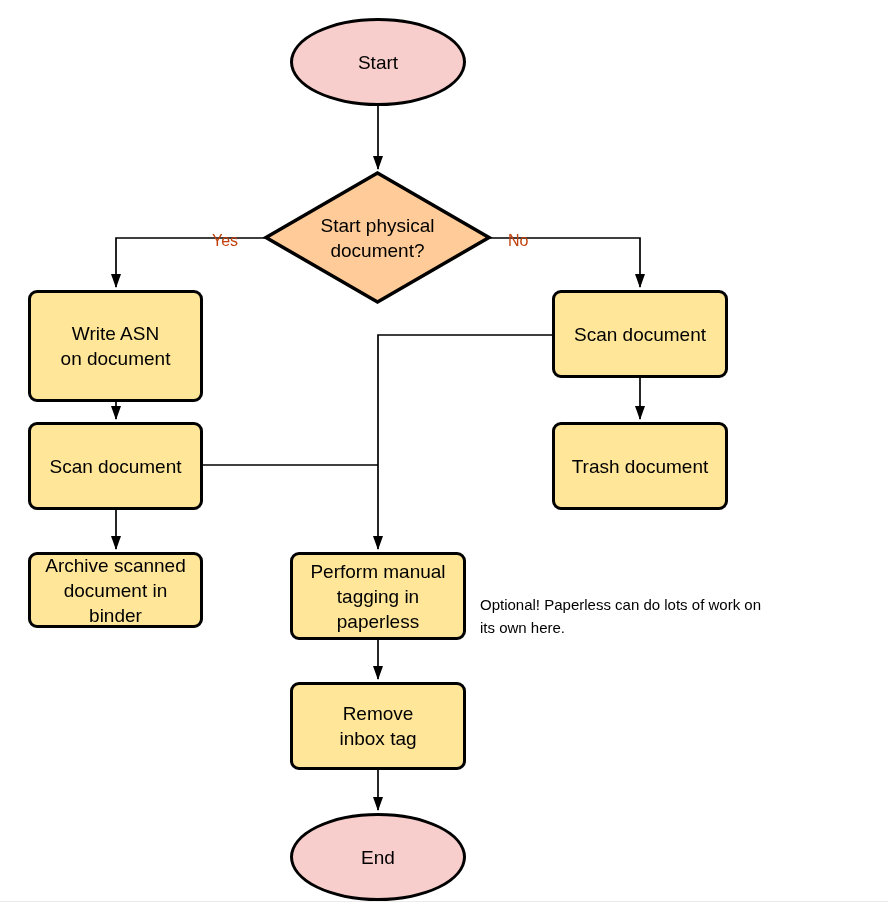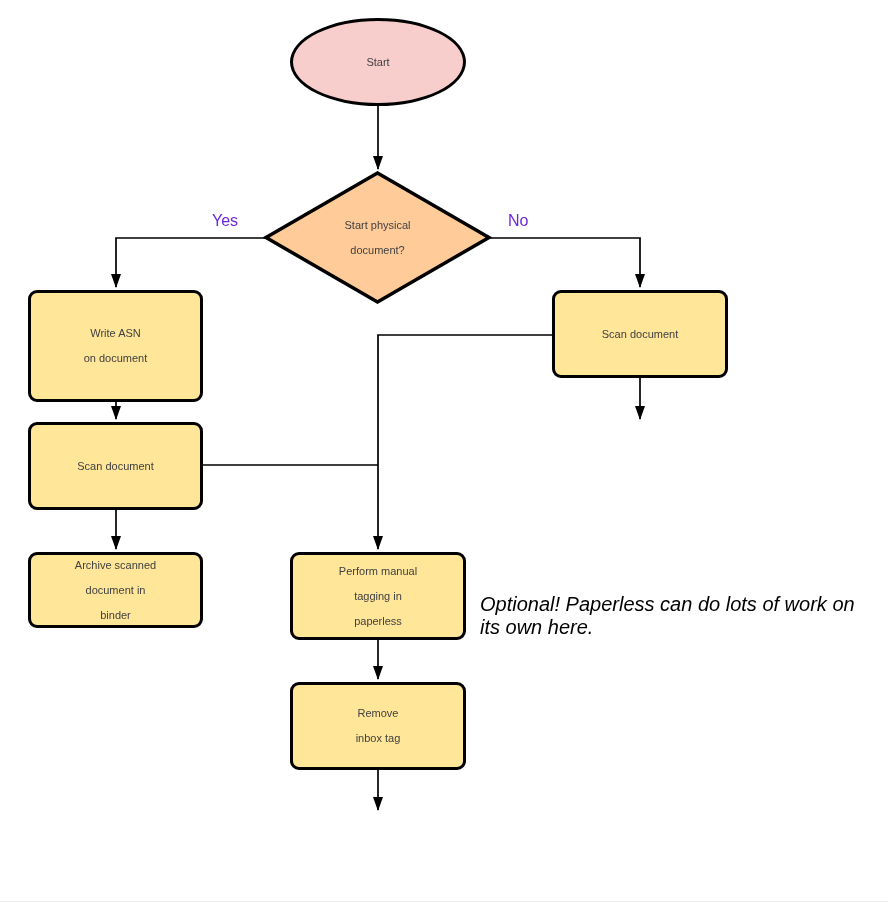--- a/index.html
+++ b/index.html
@@ -23,51 +23,51 @@
     height: 907px;
   }
   .node {
     position: absolute;
     box-sizing: border-box;
     display: flex;
     align-items: center;
     justify-content: center;
     text-align: center;
     white-space: pre-line;
-    font-size: 11px;
+    font-size: 19px;
     line-height: 25px;
-    color: #404040;
+    color: #000000;
   }
   .process {
     background: #FFE699;
     border: 3px solid #000;
     border-radius: 9px;
   }
   .terminator {
     background: #F8CECC;
     border: 3px solid #000;
     border-radius: 50%;
   }
   .decision-label {
     background: transparent;
   }
   .edge-label {
     position: absolute;
     font-size: 16px;
     line-height: 18px;
-    color: #6d28d9;
+    color: #c2410c;
+    margin-top: 20px;
   }
   .annotation {
     position: absolute;
     left: 480px;
     top: 593px;
     width: 404px;
-    font-size: 20px;
+    font-size: 15px;
     line-height: 23px;
-    font-style: italic;
     white-space: pre-line;
     color: #000;
   }
   .bottom-rule {
     position: absolute;
     left: 0;
     top: 901px;
     width: 888px;
     height: 1px;
     background: #ececec;
@@ -132,31 +132,37 @@
   <div class="node process" style="left:28px; top:552px; width:175px; height:76px;">
     <span>Archive scanned
 document in
 binder</span>
   </div>
 
   <div class="node process" style="left:552px; top:290px; width:176px; height:88px;">
     <span>Scan document</span>
   </div>
 
+  <div class="node process" style="left:552px; top:422px; width:176px; height:88px;">
+    <span>Trash document</span>
+  </div>
 
   <div class="node process" style="left:290px; top:682px; width:176px; height:88px;">
     <span>Remove
 inbox tag</span>
   </div>
 
   <div class="node process" style="left:290px; top:552px; width:176px; height:88px;">
     <span>Perform manual
 tagging in
 paperless</span>
   </div>
 
+  <div class="node terminator" style="left:290px; top:813px; width:176px; height:88px;">
+    <span>End</span>
+  </div>
 
   <div class="annotation">Optional! Paperless can do lots of work on
 its own here.</div>
 
   <div class="bottom-rule"></div>
 
 </div>
 
 </body></html>

